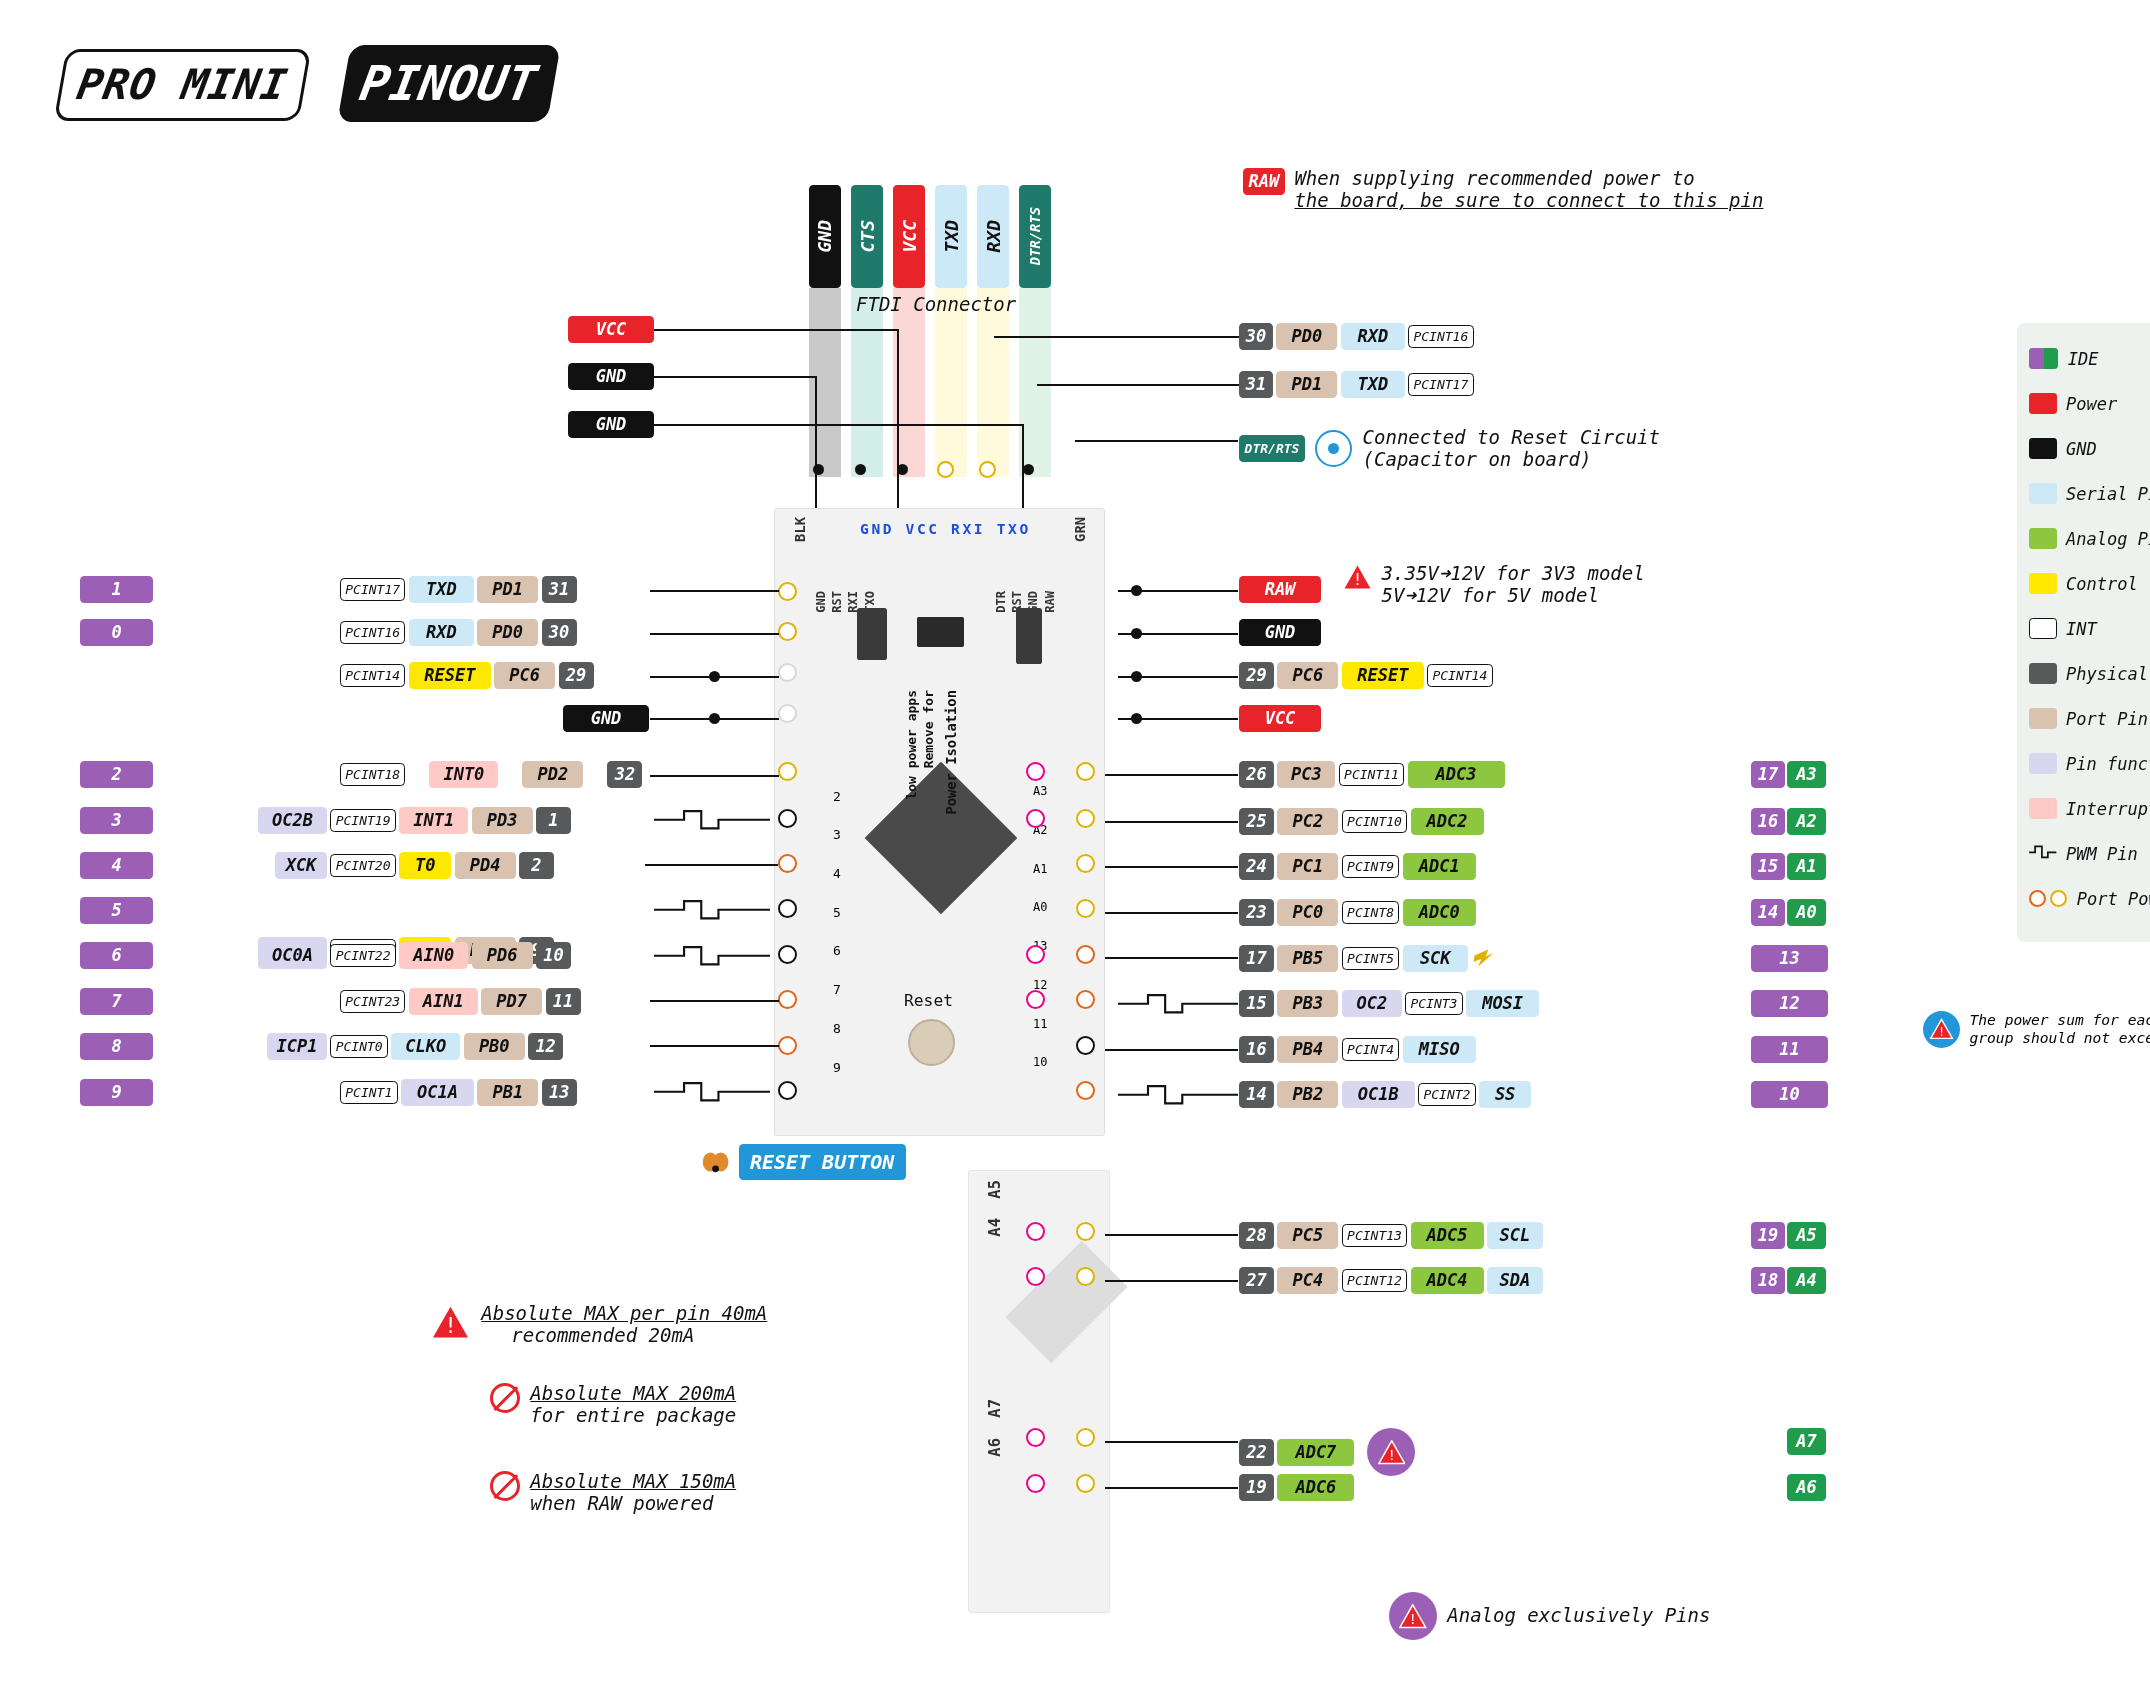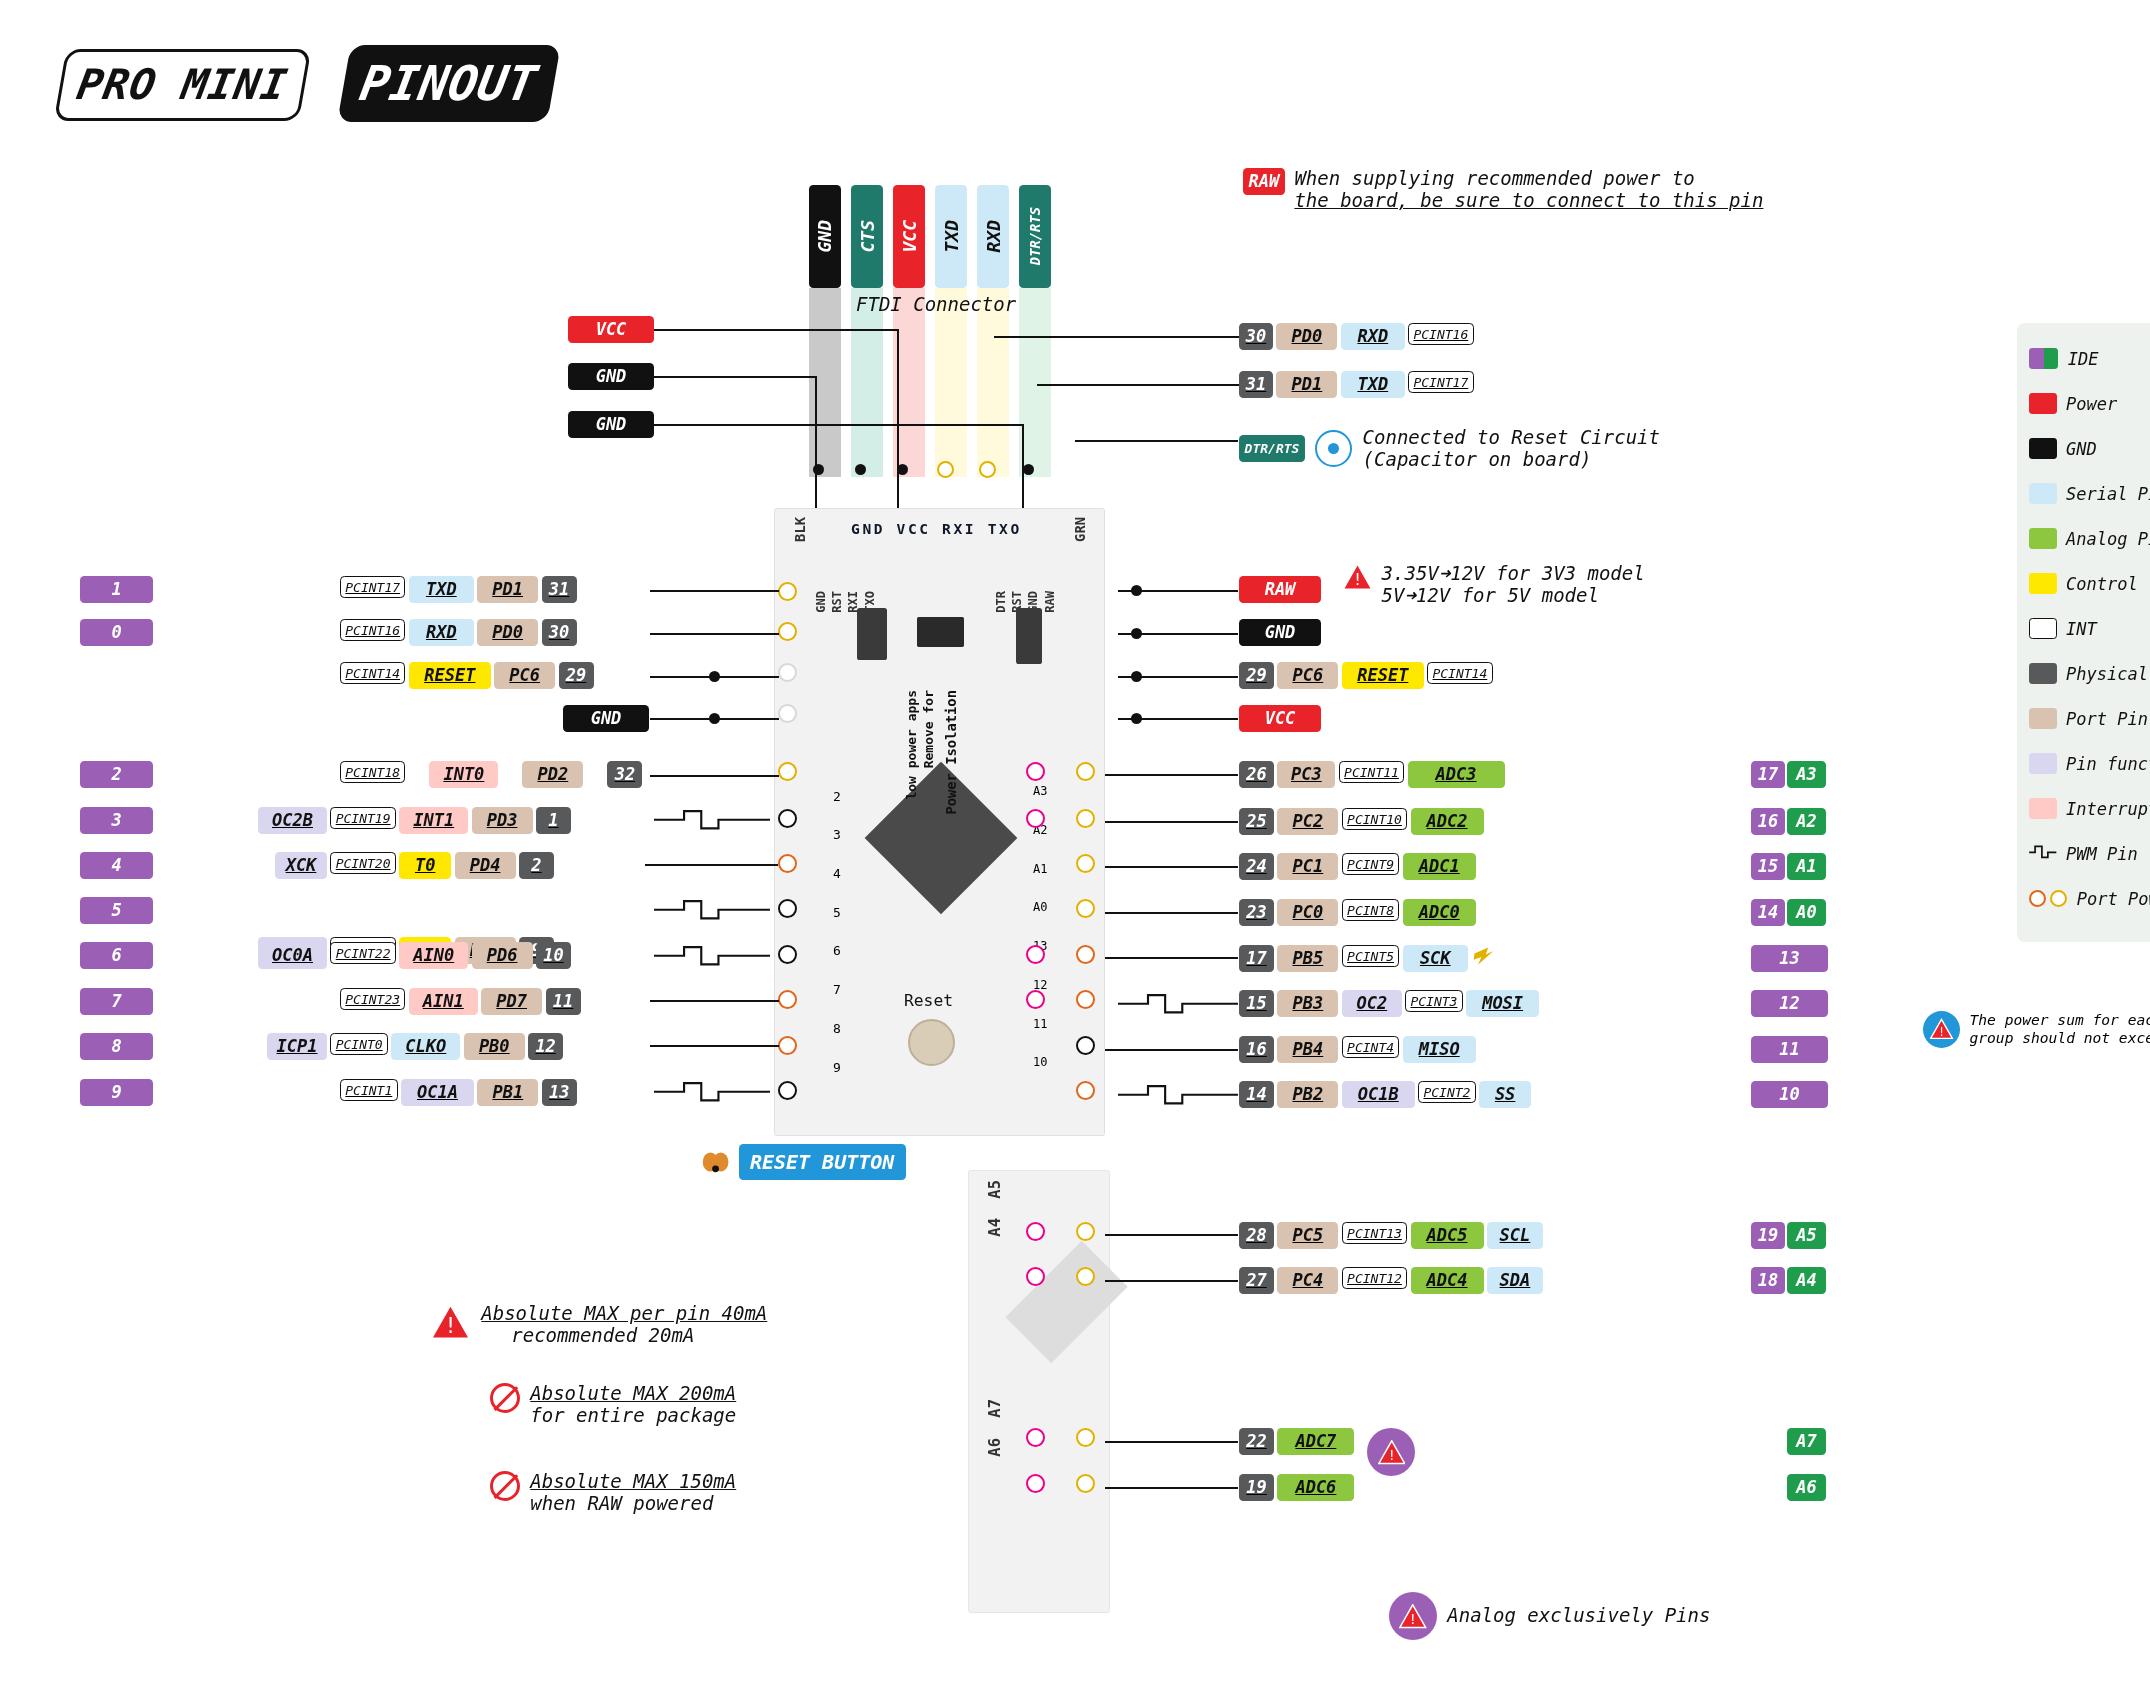--- a/index.html
+++ b/index.html
@@ -50,21 +50,21 @@
   .c-serial{ background:#cde8f7; color:#111; }
   .c-analog{ background:#8dc63f; color:#111; }
   .c-ctrl  { background:#ffe800; color:#111; }
   .c-int   { background:#ffffff; color:#111; border:0.9px solid #111; }
   .c-phys  { background:#58595b; color:#fff; }
   .c-port  { background:#d9c3b0; color:#111; }
   .c-pinfn { background:#d9d6ef; color:#111; }
   .c-intr  { background:#ffc9c6; color:#111; }
 
   
-  .pinrow { position:absolute; display:flex; gap:3.4px;text-decoration:underline; }
+  .pinrow { position:absolute; display:flex; align-items:center; gap:3.4px; }
 
   
   .lead { position:absolute; background:#111; height:1.7px; }
   .leadv { position:absolute; background:#111; width:1.7px; }
   .dot { position:absolute; width:11.2px; height:11.2px; border-radius:50%; background:#111; }
 
   
   #board {
     left:774px; top:508px; width:331px; height:628px;
     background:#f2f2f2; border:1.7px solid #e0e0e0; border-radius:2.6px;
@@ -200,21 +200,21 @@
   <div class="eye"></div>
   <div class="note-text">
     <div>Connected to Reset Circuit</div>
     <div>(Capacitor on board)</div>
   </div>
 </div>
 <div class="lead" style="left:1075px; top:440px; width:163px;"></div>
 
 <div class="abs" id="board">
 
-  <div class="abs" style="left:76px; top:10.8px; font-size:14.6px; font-weight:bold; color:#0f172a; letter-spacing:2.6px;">GND VCC RXI TXO</div>
+  <div class="abs" style="left:85px; top:10.8px; font-size:14.6px; font-weight:bold; color:#1d4ed8; letter-spacing:2.6px;">GND VCC RXI TXO</div>
 
   <div class="abs vert-text" style="left:17px; top:7.7px;">BLK</div>
   <div class="abs vert-text" style="left:39px;  top:82px; font-size:12px;">GND</div>
   <div class="abs vert-text" style="left:55px; top:82px; font-size:12px;">RST</div>
   <div class="abs vert-text" style="left:71px; top:82px; font-size:12px;">RXI</div>
   <div class="abs vert-text" style="left:88px; top:82px; font-size:12px;">TXO</div>
 
   <div class="abs vert-text" style="left:297px; top:7.7px;">GRN</div>
   <div class="abs vert-text" style="left:219px; top:82px; font-size:12px;">DTR</div>
   <div class="abs vert-text" style="left:235px; top:82px; font-size:12px;">RST</div>

